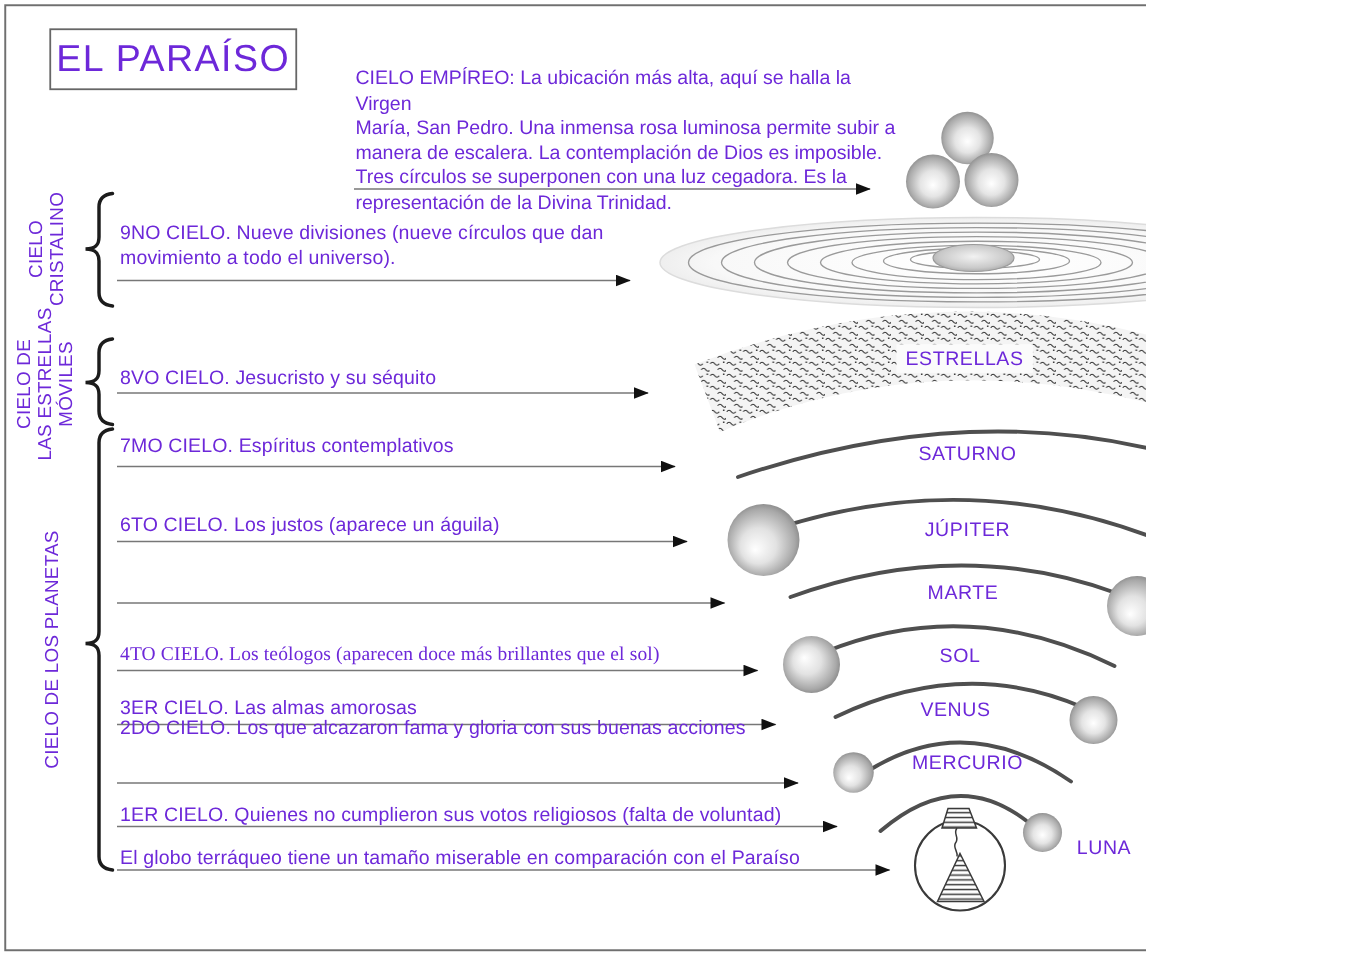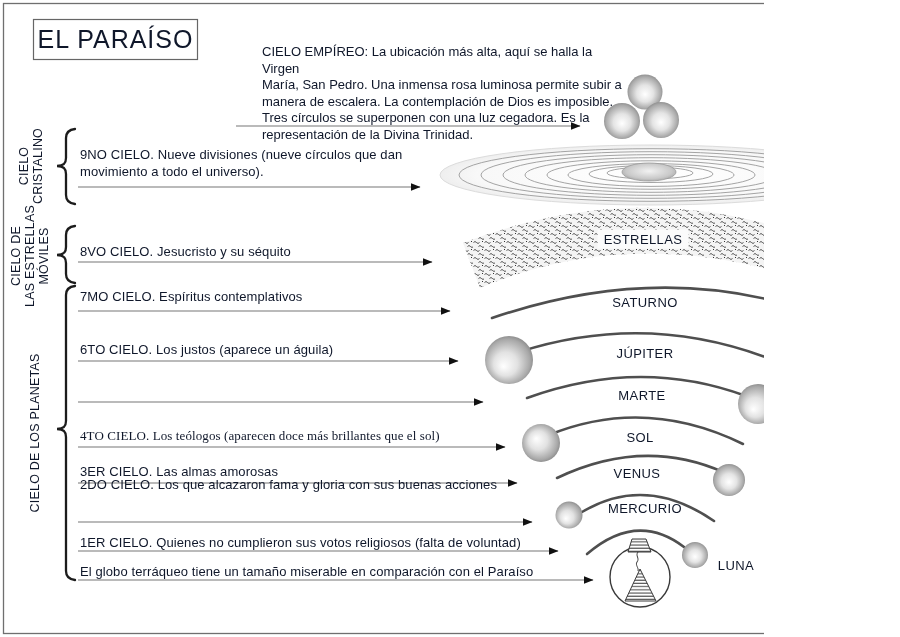--- a/index.html
+++ b/index.html
@@ -1,26 +1,26 @@
 <!DOCTYPE html>
 <html><head>
 <meta charset="utf-8">
 <style>
   html,body{margin:0;padding:0;background:#fff;}
   .stage{
     position:relative;width:764px;height:637px;overflow:hidden;background:#fff;
-    font-family:"Liberation Sans",sans-serif;color:#0f172a;
+    font-family:"Liberation Sans",sans-serif;color:#6d28d9;
   }
   .stage svg.bg{position:absolute;left:0;top:0;z-index:0;}
   .txt{position:absolute;z-index:2;}
   #title{
     left:33px;top:19px;width:165px;height:40px;line-height:40px;text-align:center;
     font-size:25px;letter-spacing:1px;white-space:nowrap;
   }
-  #para{left:237px;top:44px;width:370px;font-size:13px;line-height:16.6px;white-space:pre-line;margin-left:25px;}
+  #para{left:237px;top:44px;width:370px;font-size:13px;line-height:16.6px;white-space:pre-line;}
   #dante-note{left:653px;top:46px;width:186px;text-align:center;font-size:13.5px;line-height:16px;white-space:pre-line;}
   .vlabel{
     transform:translate(-50%,-50%) rotate(-90deg);text-align:center;
     font-size:12.5px;line-height:14.2px;white-space:pre-line;letter-spacing:.2px;
   }
   #sec-cristalino{left:31px;top:166px;}
   #sec-moviles{left:30px;top:256px;}
   #sec-planetas{left:35px;top:433px;white-space:nowrap;}
   .row{left:80px;font-size:13px;line-height:17px;white-space:nowrap;letter-spacing:.1px;}
   .row.wrap{white-space:normal;width:348px;}

